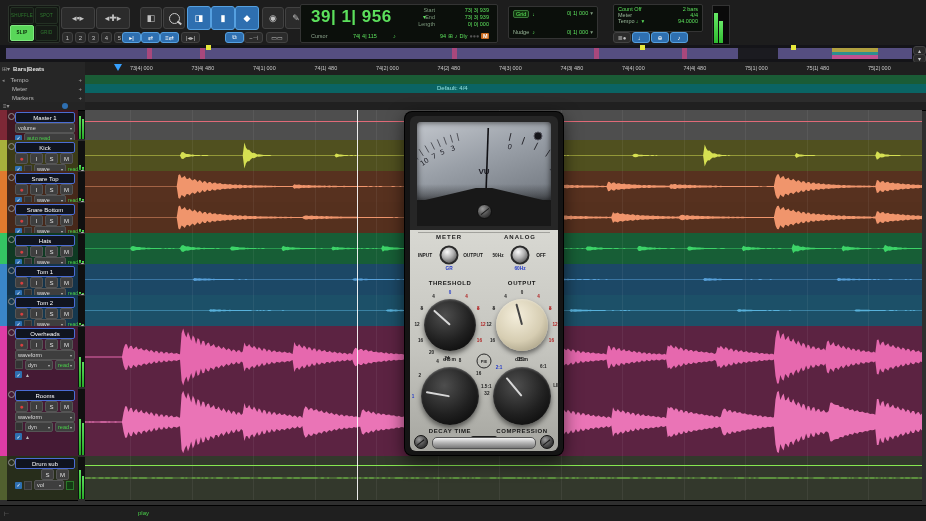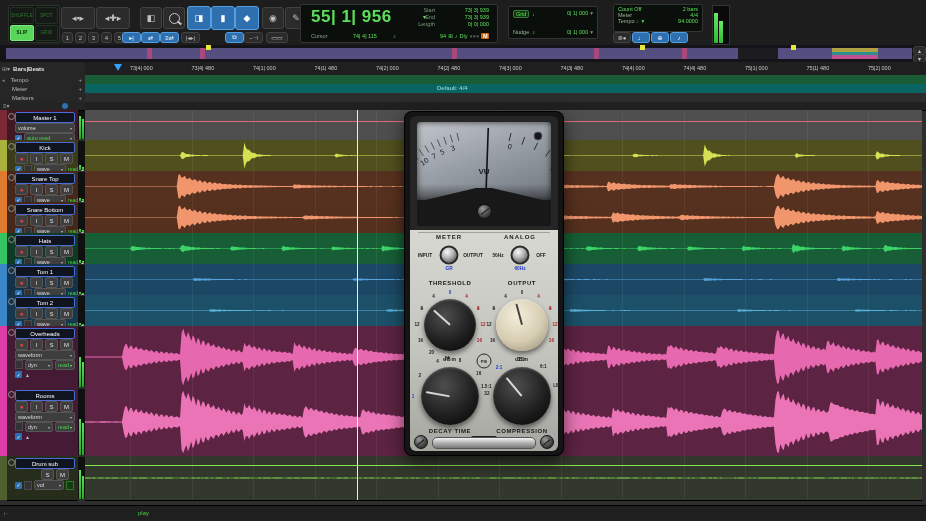--- a/index.html
+++ b/index.html
@@ -136,21 +136,21 @@
     </div>
     <div class="tbtn blue small" style="left:122px;top:32px;width:17px;height:9px;">▸|</div>
     <div class="tbtn blue small" style="left:141px;top:32px;width:17px;height:9px;">⇄</div>
     <div class="tbtn blue small" style="left:160px;top:32px;width:17px;height:9px;">≡⇄</div>
     <div class="tbtn small" style="left:181px;top:32px;width:17px;height:9px;">|◂▸|</div>
     <div class="tbtn blue small" style="left:225px;top:32px;width:17px;height:9px;">⧉</div>
     <div class="tbtn small" style="left:244px;top:32px;width:17px;height:9px;">−⊣</div>
     <div class="tbtn small" style="left:266px;top:32px;width:20px;height:9px;">▭▭</div>
 
     <div class="panel" id="counter" style="left:300px;top:4px;width:196px;height:37px;">
-      <div class="abs big grn" style="left:10px;top:2px;">55| 1| 956</div>
+      <div class="abs big grn" style="left:10px;top:2px;">39| 1| 956</div>
       <div class="abs grn" style="left:122px;top:8px;font-size:6px;">▾</div>
       <div class="abs" style="right:62px;top:2px;text-align:right;">
         <div class="ssl-row">
             <span class="dimgrn">Start</span>
           </div>
         <div class="ssl-row">
             <span class="dimgrn">End</span>
           </div>
         <div class="ssl-row">
             <span class="dimgrn">Length</span>

